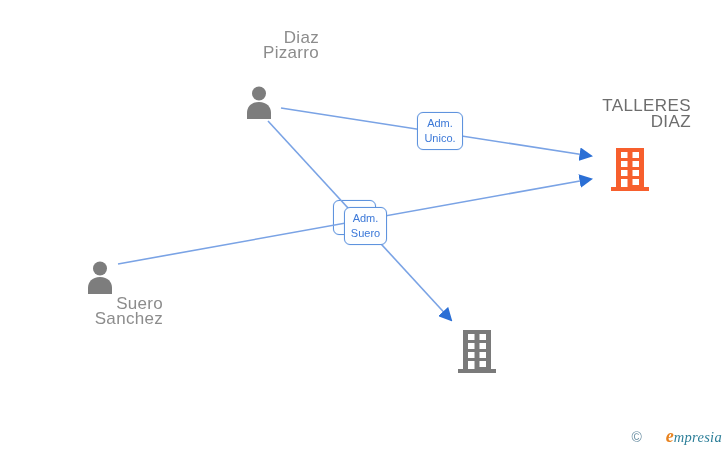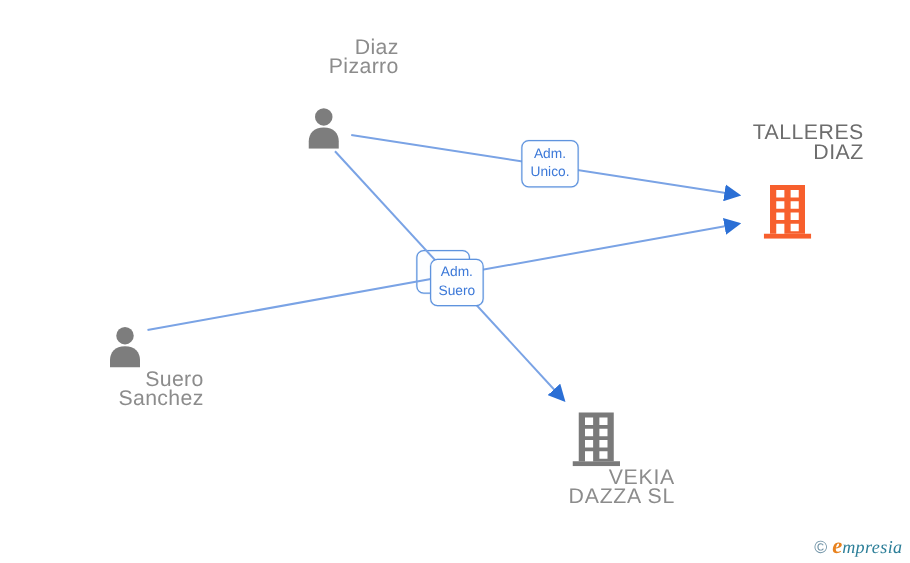--- a/index.html
+++ b/index.html
@@ -17,21 +17,21 @@
   .rel-box{
     position:absolute;box-sizing:border-box;border:1.4px solid #5e93de;border-radius:6px;
     background:#fdfeff;color:#3b78d8;font-size:11px;line-height:15px;text-align:center;
     padding-top:3px;box-shadow:0 0 0 0.5px rgba(94,147,222,0.15);
   }
   .rel-box.back{background:#fdfeff;}
   .footer{
     position:absolute;right:6px;bottom:3px;display:flex;align-items:baseline;gap:4px;
   }
   .footer .copy{color:#6b8fa3;font-size:14px;}
-  .footer .brand{font-family:"Liberation Serif","DejaVu Serif",serif;font-style:italic;}
+  .footer .brand{font-family:"Liberation Serif","DejaVu Serif",serif;font-style:italic;margin-left:20px;}
   .footer .brand .e{color:#e8821e;font-size:18px;font-weight:bold;}
   .footer .brand .rest{color:#2d7f99;font-size:14.5px;letter-spacing:0.3px;}
 </style>
 </head>
 <body>
 
 <div id="canvas">
 
   <div class="rel-box back abs" style="left:333px;top:200px;width:43px;height:35px;"></div>
 
@@ -95,23 +95,19 @@
     <rect x="5" y="2" width="28" height="39" fill="#7a7a7a"></rect>
     <rect x="10" y="6" width="6.5" height="6" fill="#ffffff"></rect>
     <rect x="21.5" y="6" width="6.5" height="6" fill="#ffffff"></rect>
     <rect x="10" y="15" width="6.5" height="6" fill="#ffffff"></rect>
     <rect x="21.5" y="15" width="6.5" height="6" fill="#ffffff"></rect>
     <rect x="10" y="24" width="6.5" height="6" fill="#ffffff"></rect>
     <rect x="21.5" y="24" width="6.5" height="6" fill="#ffffff"></rect>
     <rect x="10" y="33" width="6.5" height="8" fill="#ffffff"></rect>
     <rect x="21.5" y="33" width="6.5" height="6" fill="#ffffff"></rect>
   </svg>
-  <div class="node-label abs" style="left:415px;top:374px;width:125px;letter-spacing:0.6px;">
-    <div>VEKIA</div>
-    <div>DAZZA SL</div>
-  </div>
 
   <div class="footer">
     <span class="copy">©</span>
     <span class="brand"><span class="e">e</span><span class="rest">mpresia</span></span>
   </div>
 
 </div>
 
 </body></html>

